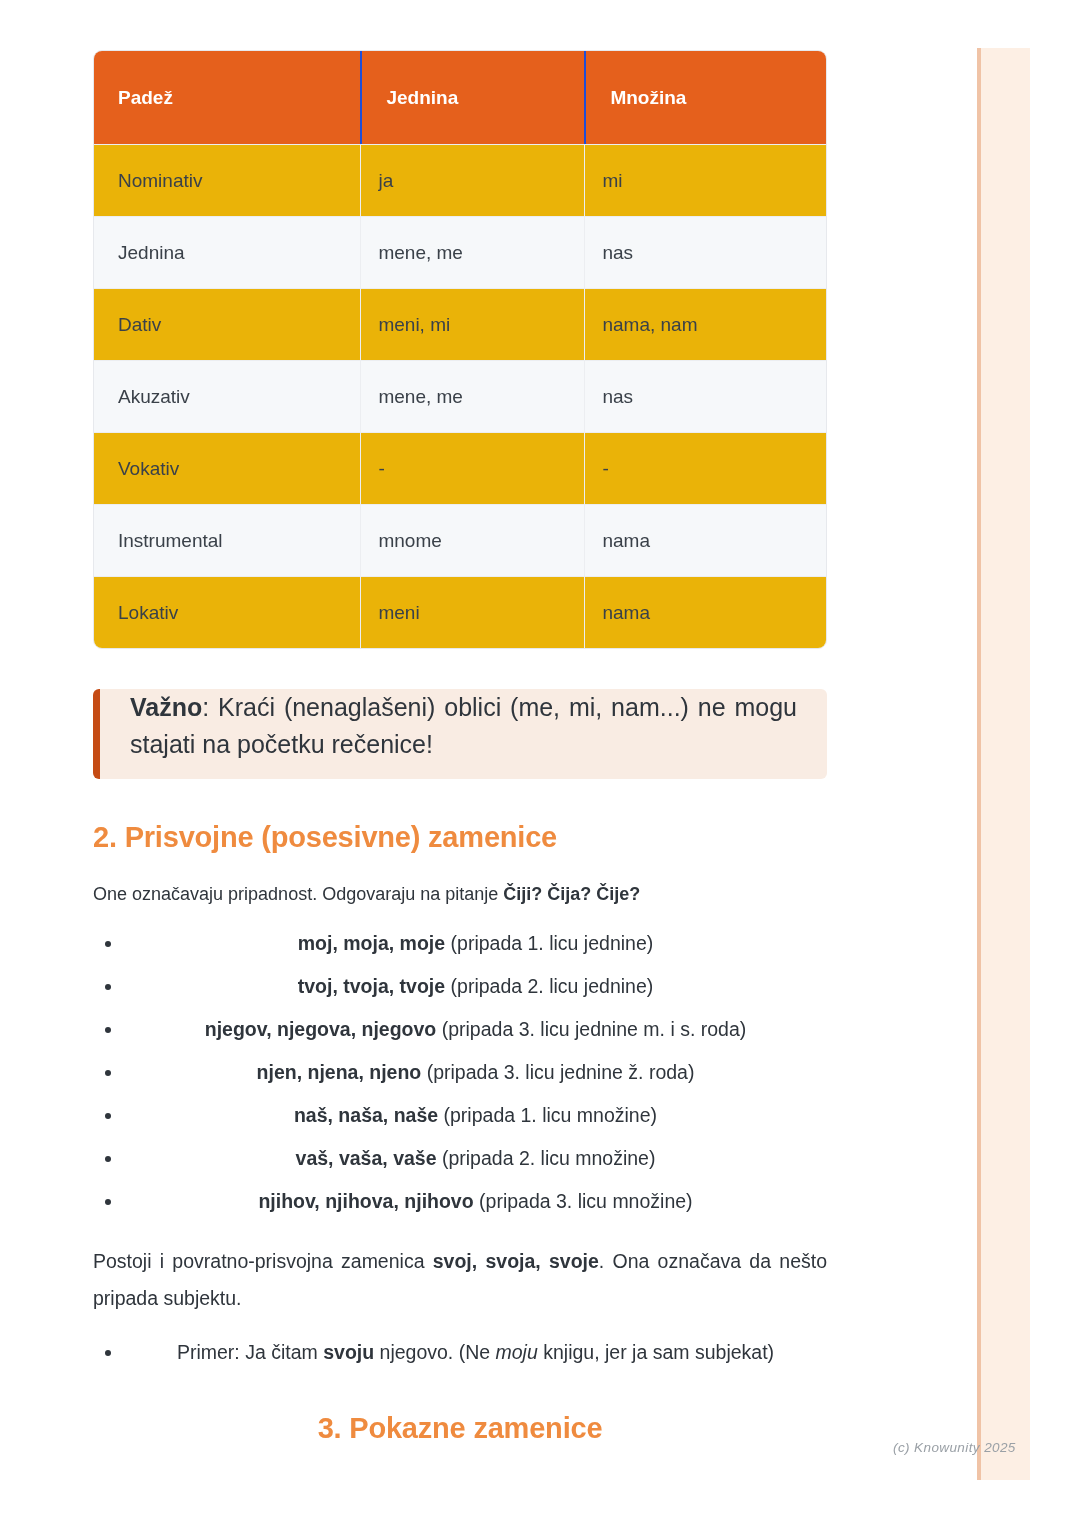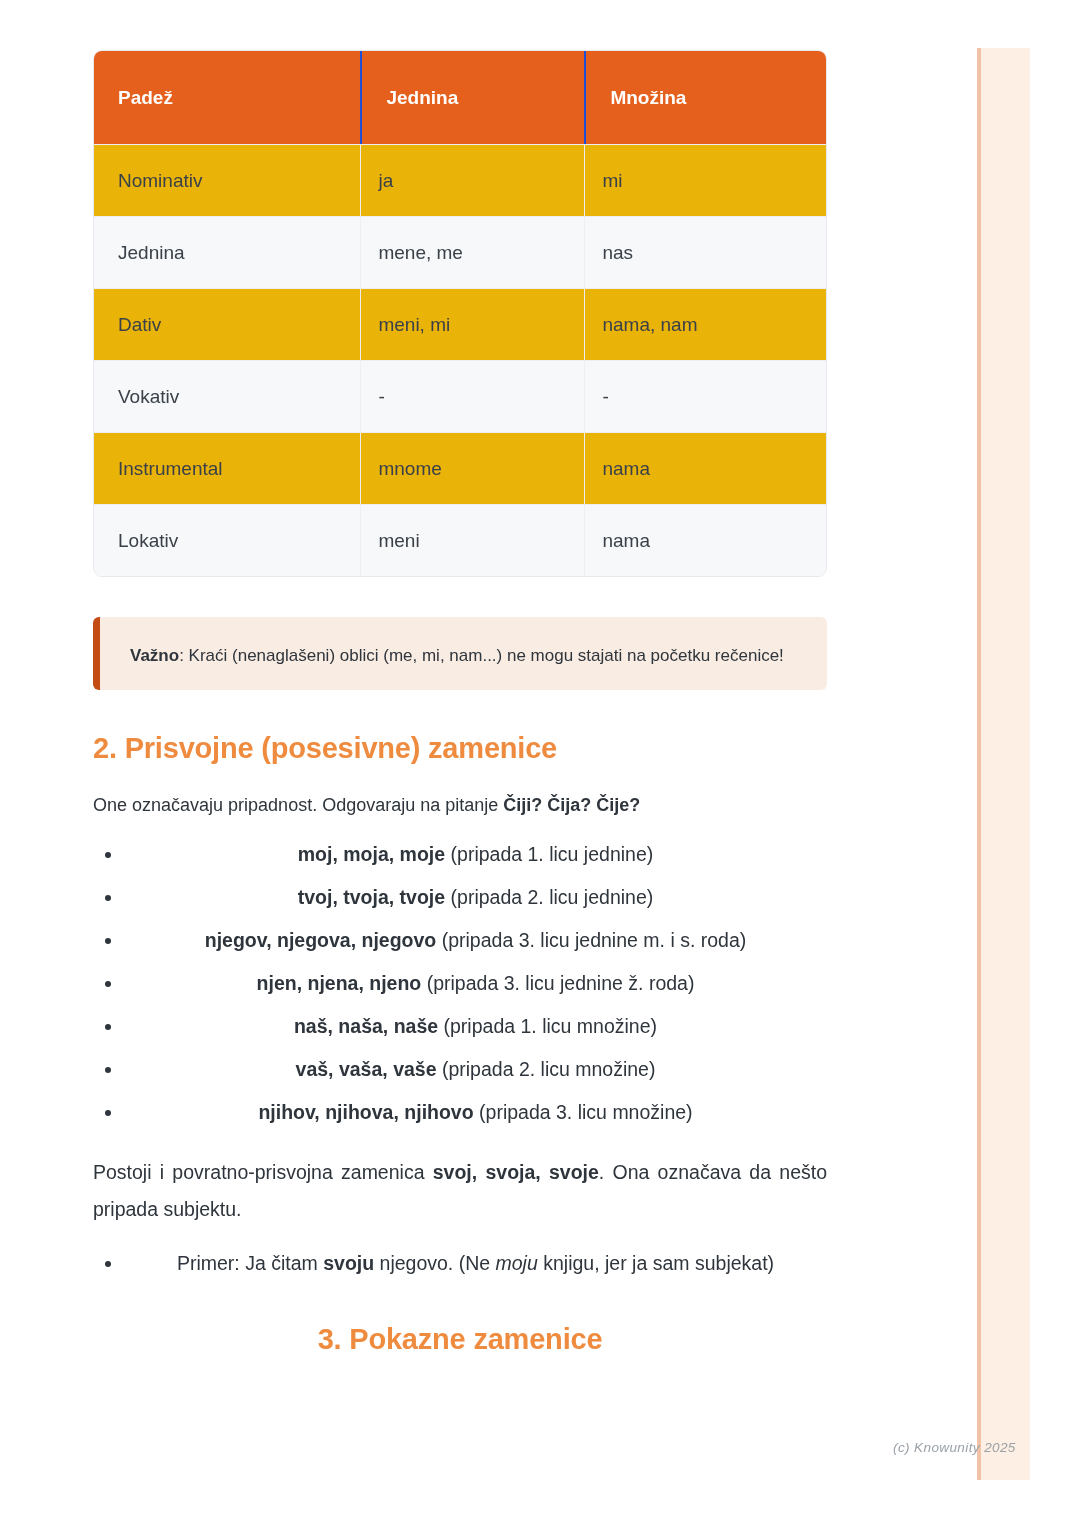--- a/index.html
+++ b/index.html
@@ -34,21 +34,21 @@
     font-weight:700;height:93px;padding:0 12px 0 24px;vertical-align:middle;font-size:19px;}
   table.decl th + th{border-left:2px solid #1d4ed8;}
   table.decl td{height:72px;padding:0 12px 0 24px;vertical-align:middle;
     background:#eab308;border-top:1px solid #ECEEF1;}
   table.decl td + td{border-left:1px solid #ECEEF1;padding-left:17px;}
   table.decl tbody tr:nth-child(even) td{background:#F6F8FA;}
 
   
   .callout{margin-top:40px;background:var(--callout-bg);
     border-left:7px solid var(--callout-border);border-radius:6px;
-    padding:20px 30px 16px 30px;font-size:17px;line-height:37px;
+    padding:0 30px 16px 30px;font-size:25px;line-height:37px;
     text-align:justify;color:var(--body-text);}
   .callout b{font-weight:700;}
 
   
   h2.sec{color:var(--heading-orange);font-size:29px;font-weight:700;
     margin:42px 0 0 0;letter-spacing:-.2px;}
   p.intro{margin:26px 0 0 0;font-size:18px;line-height:28px;}
   p.justified{margin:28px 0 0 0;font-size:19.5px;line-height:37px;text-align:justify;}
   b{font-weight:700;}
   i{font-style:italic;}
@@ -96,20 +96,25 @@
             <td>mene, me</td>
             <td>nas</td>
           </tr>
 
           <tr>
             <td>Dativ</td>
             <td>meni, mi</td>
             <td>nama, nam</td>
           </tr>
 
+          <tr>
+            <td>Akuzativ</td>
+            <td>mene, me</td>
+            <td>nas</td>
+          </tr>
 
           <tr>
             <td>Vokativ</td>
             <td>-</td>
             <td>-</td>
           </tr>
 
           <tr>
             <td>Instrumental</td>
             <td>mnome</td>

